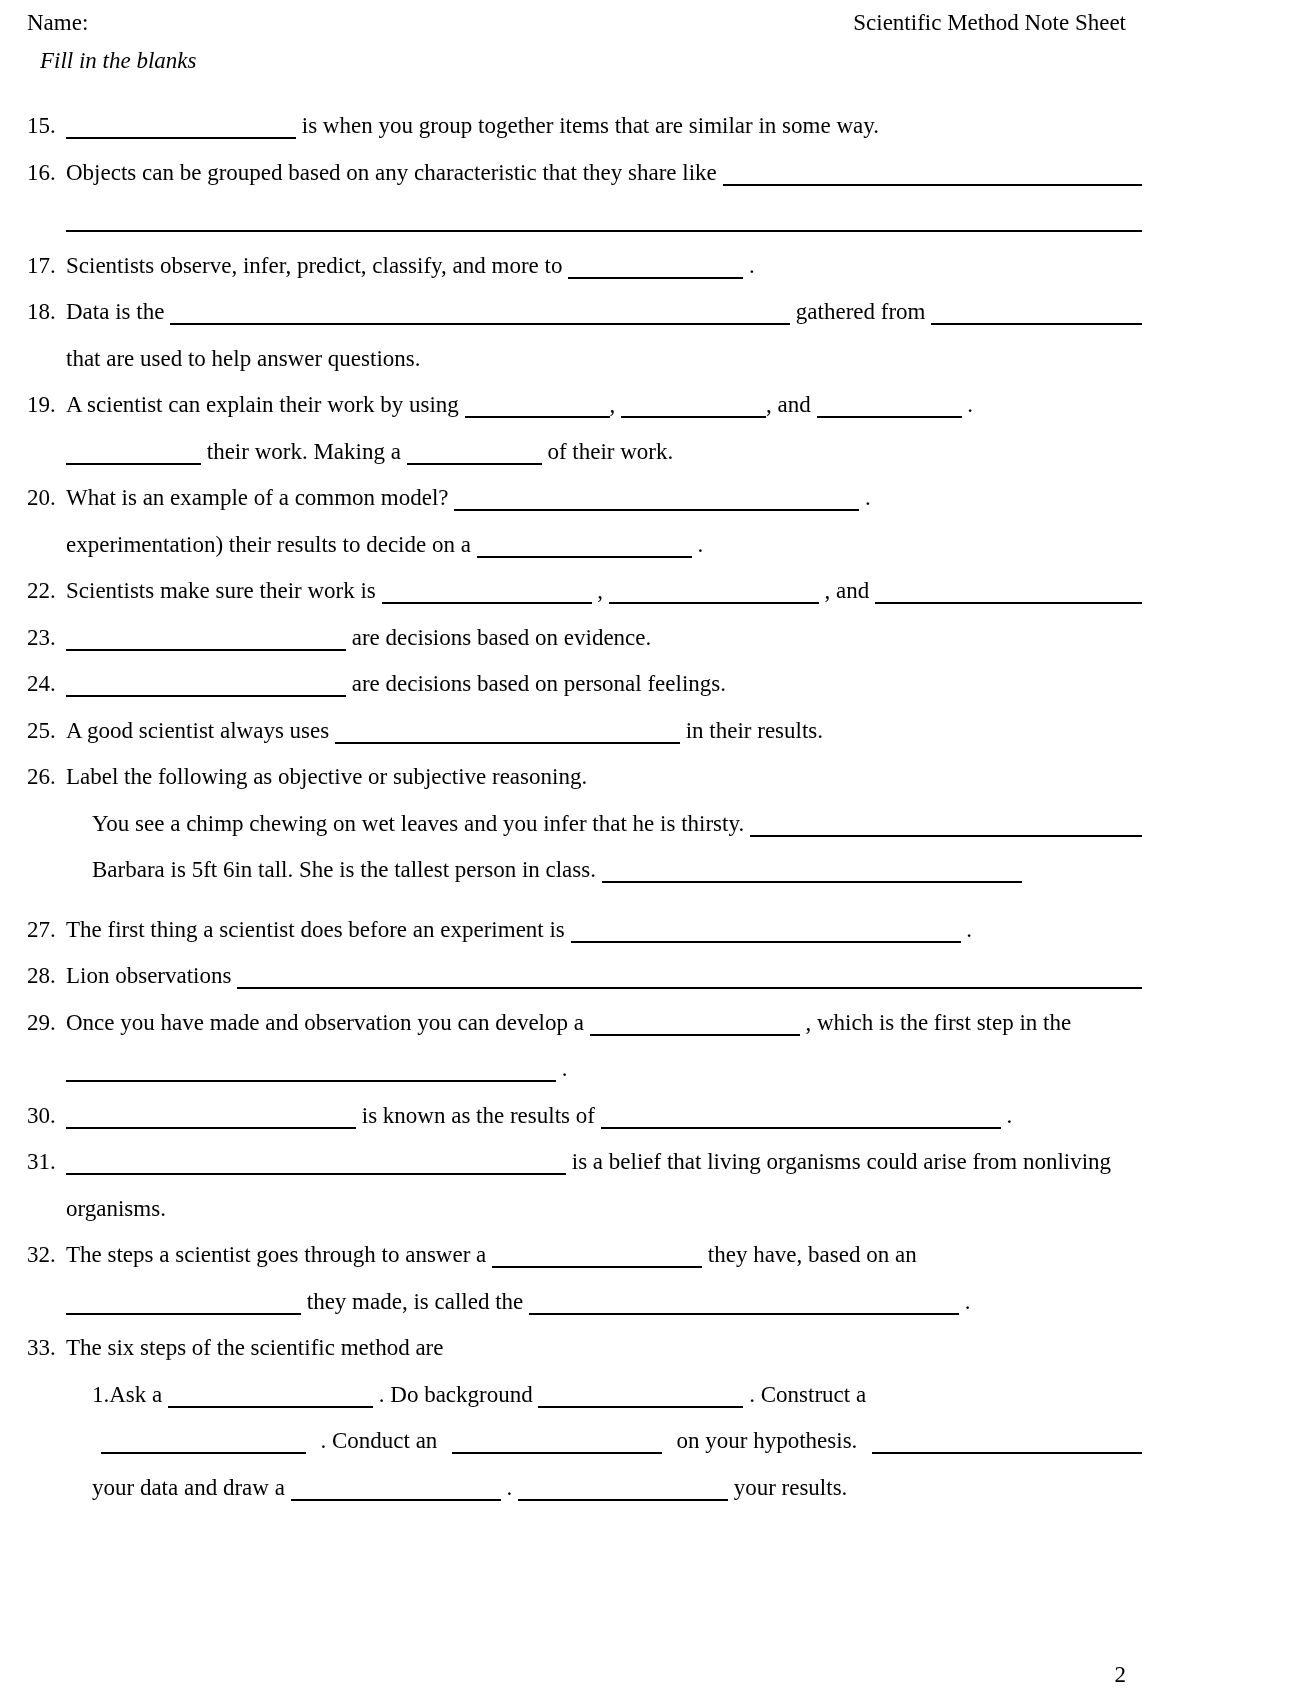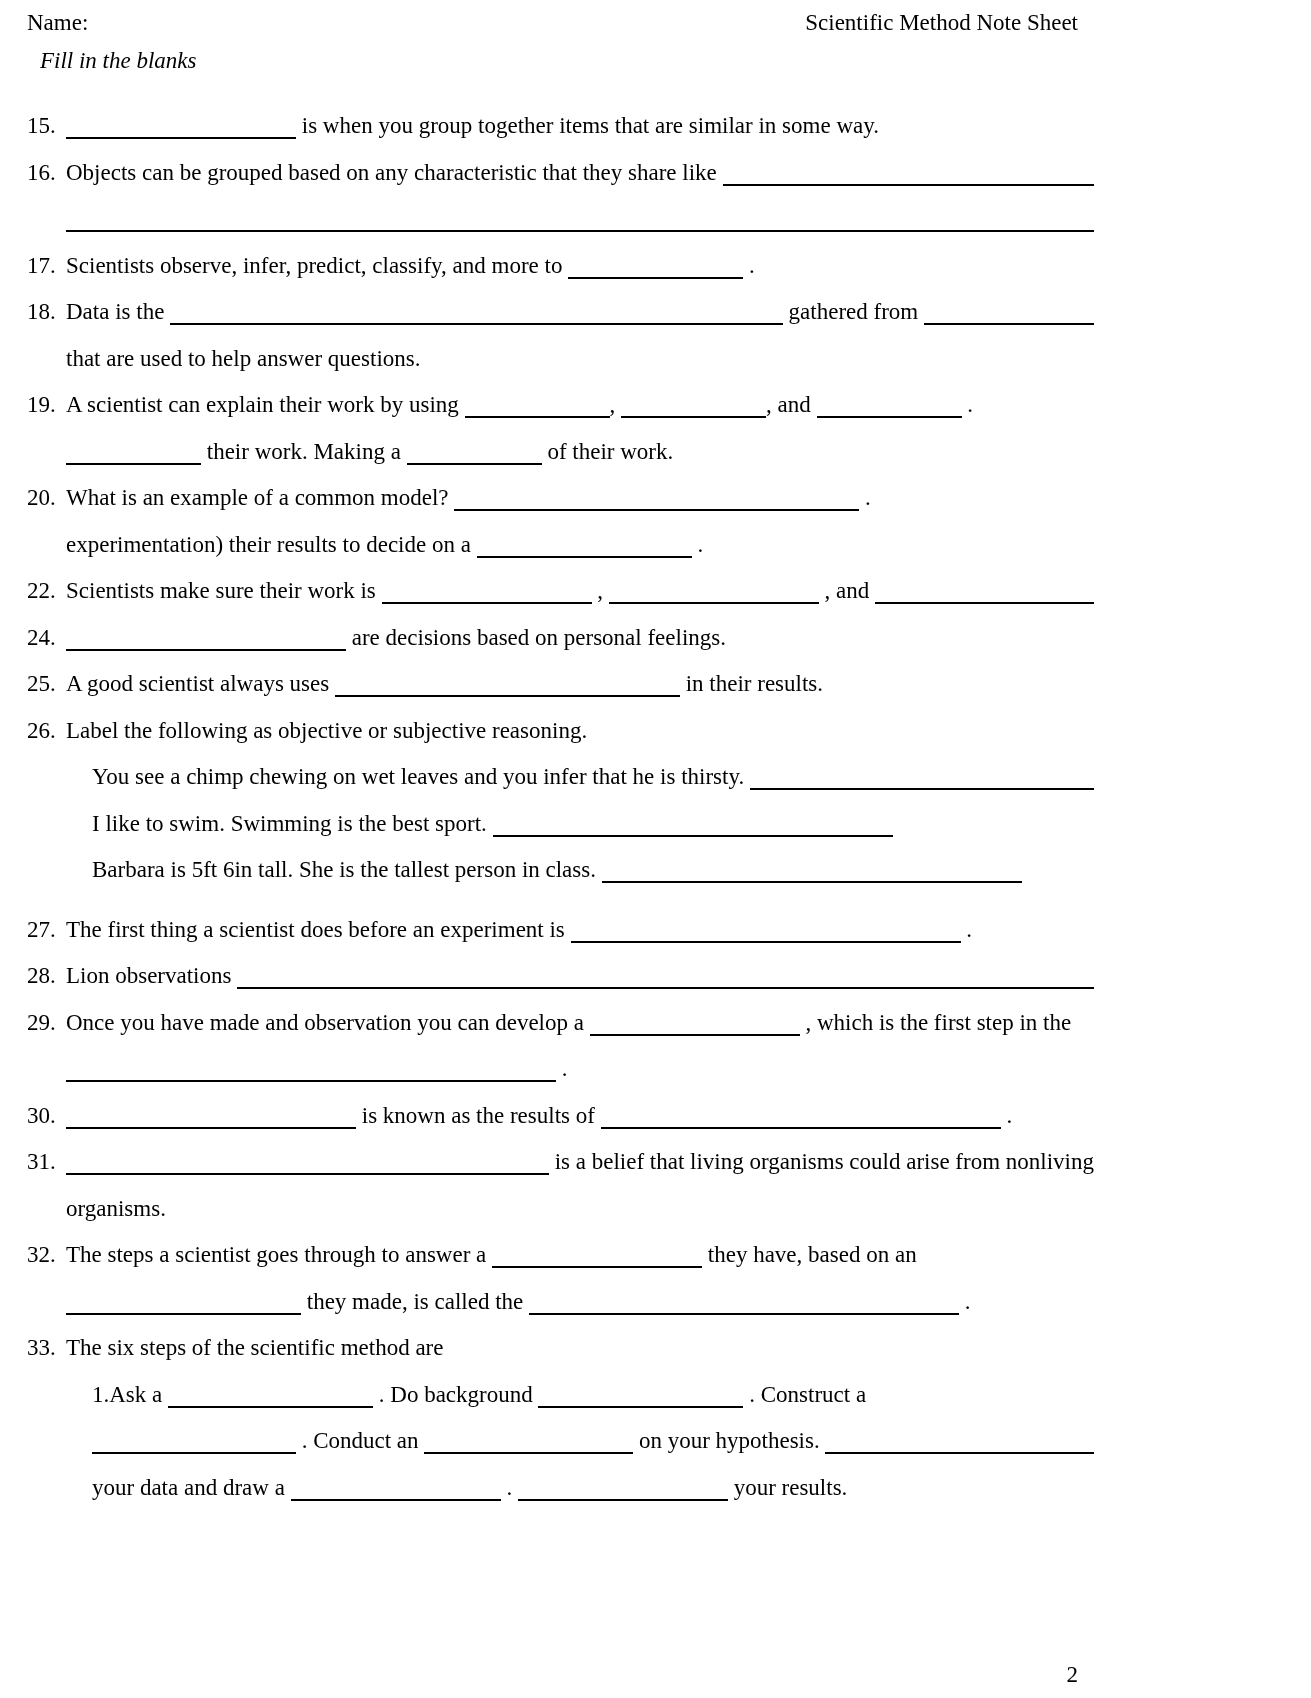--- a/index.html
+++ b/index.html
@@ -9,20 +9,21 @@
   }
   .page {
     position: relative;
     width: 1208px;
     height: 1698px;
     background: #ffffff;
     color: #000000;
     font-family: "Liberation Serif", "DejaVu Serif", serif;
     font-size: 23px;
     overflow: hidden;
+    padding-left: 48px;
   }
   .header-row {
     position: absolute;
     top: 8px;
     left: 27px;
     right: 130px;
     display: flex;
     justify-content: space-between;
     line-height: 30px;
     white-space: pre;
@@ -151,43 +152,43 @@
       <div class="line">
         <span class="num">22.</span>
         <span class="txt">Scientists make sure their work is </span>
         <span class="blank" style="width: 210px;"></span>
         <span class="txt"> , </span>
         <span class="blank" style="width: 210px;"></span>
         <span class="txt"> , and </span>
         <span class="blank fill" style="min-width: 180px;"></span>
       </div>
       <div class="line">
+        <span class="num">23.</span>
+        <span class="blank" style="width: 280px;"></span>
+        <span class="txt"> are decisions based on evidence.</span>
+      </div>
+      <div class="line">
         <span class="num">24.</span>
         <span class="blank" style="width: 280px;"></span>
         <span class="txt"> are decisions based on personal feelings.</span>
       </div>
       <div class="line">
         <span class="num">25.</span>
         <span class="txt">A good scientist always uses </span>
         <span class="blank" style="width: 345px;"></span>
         <span class="txt"> in their results.</span>
       </div>
       <div class="line">
         <span class="num">26.</span>
         <span class="txt">Label the following as objective or subjective reasoning.</span>
       </div>
       <div class="line" style="padding-left: 26px;">
         <span class="num">​</span>
         <span class="txt">You see a chimp chewing on wet leaves and you infer that he is thirsty. </span>
         <span class="blank fill" style="min-width: 250px;"></span>
-      </div>
-      <div class="line" style="padding-left: 26px;">
-        <span class="num">​</span>
-        <span class="txt">I like to swim. Swimming is the best sport. </span>
-        <span class="blank" style="width: 400px;"></span>
       </div>
       <div class="line" style="padding-left: 26px;">
         <span class="num">​</span>
         <span class="txt">Barbara is 5ft 6in tall. She is the tallest person in class. </span>
         <span class="blank" style="width: 420px;"></span>
       </div>
       <div class="line" style="margin-top: 13px;">
         <span class="num">27.</span>
         <span class="txt">The first thing a scientist does before an experiment is </span>
         <span class="blank" style="width: 390px;"></span>

